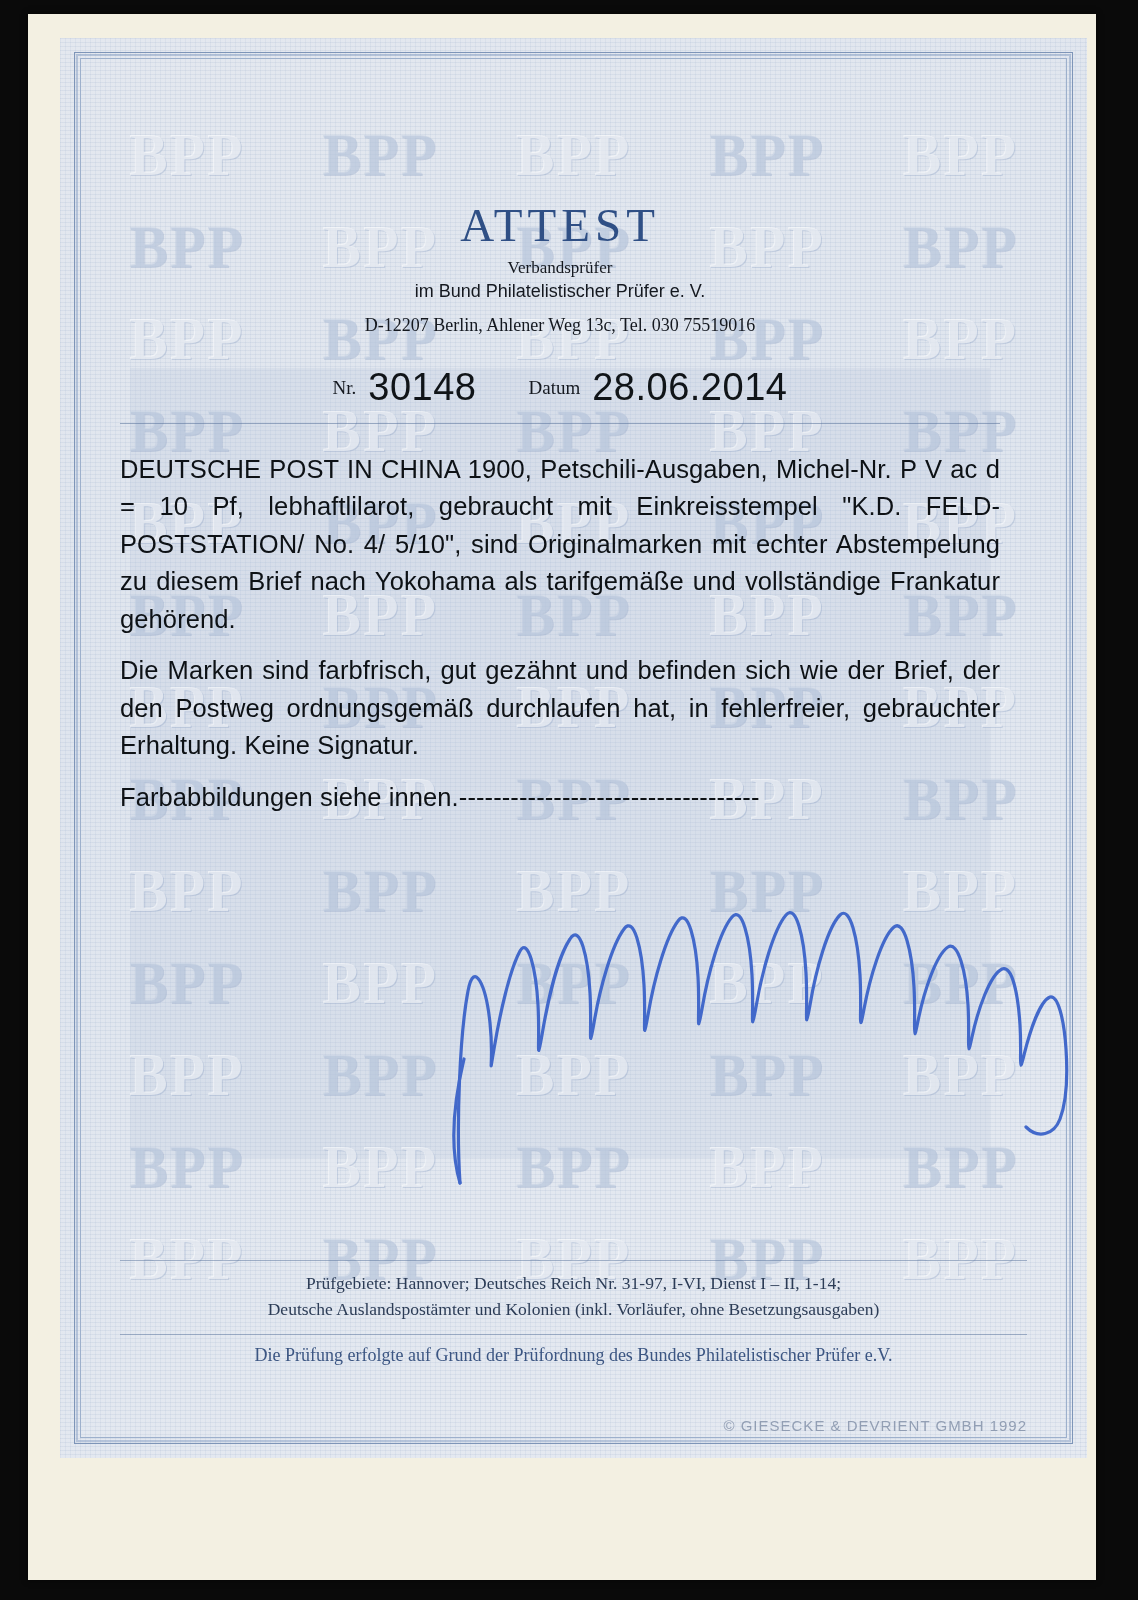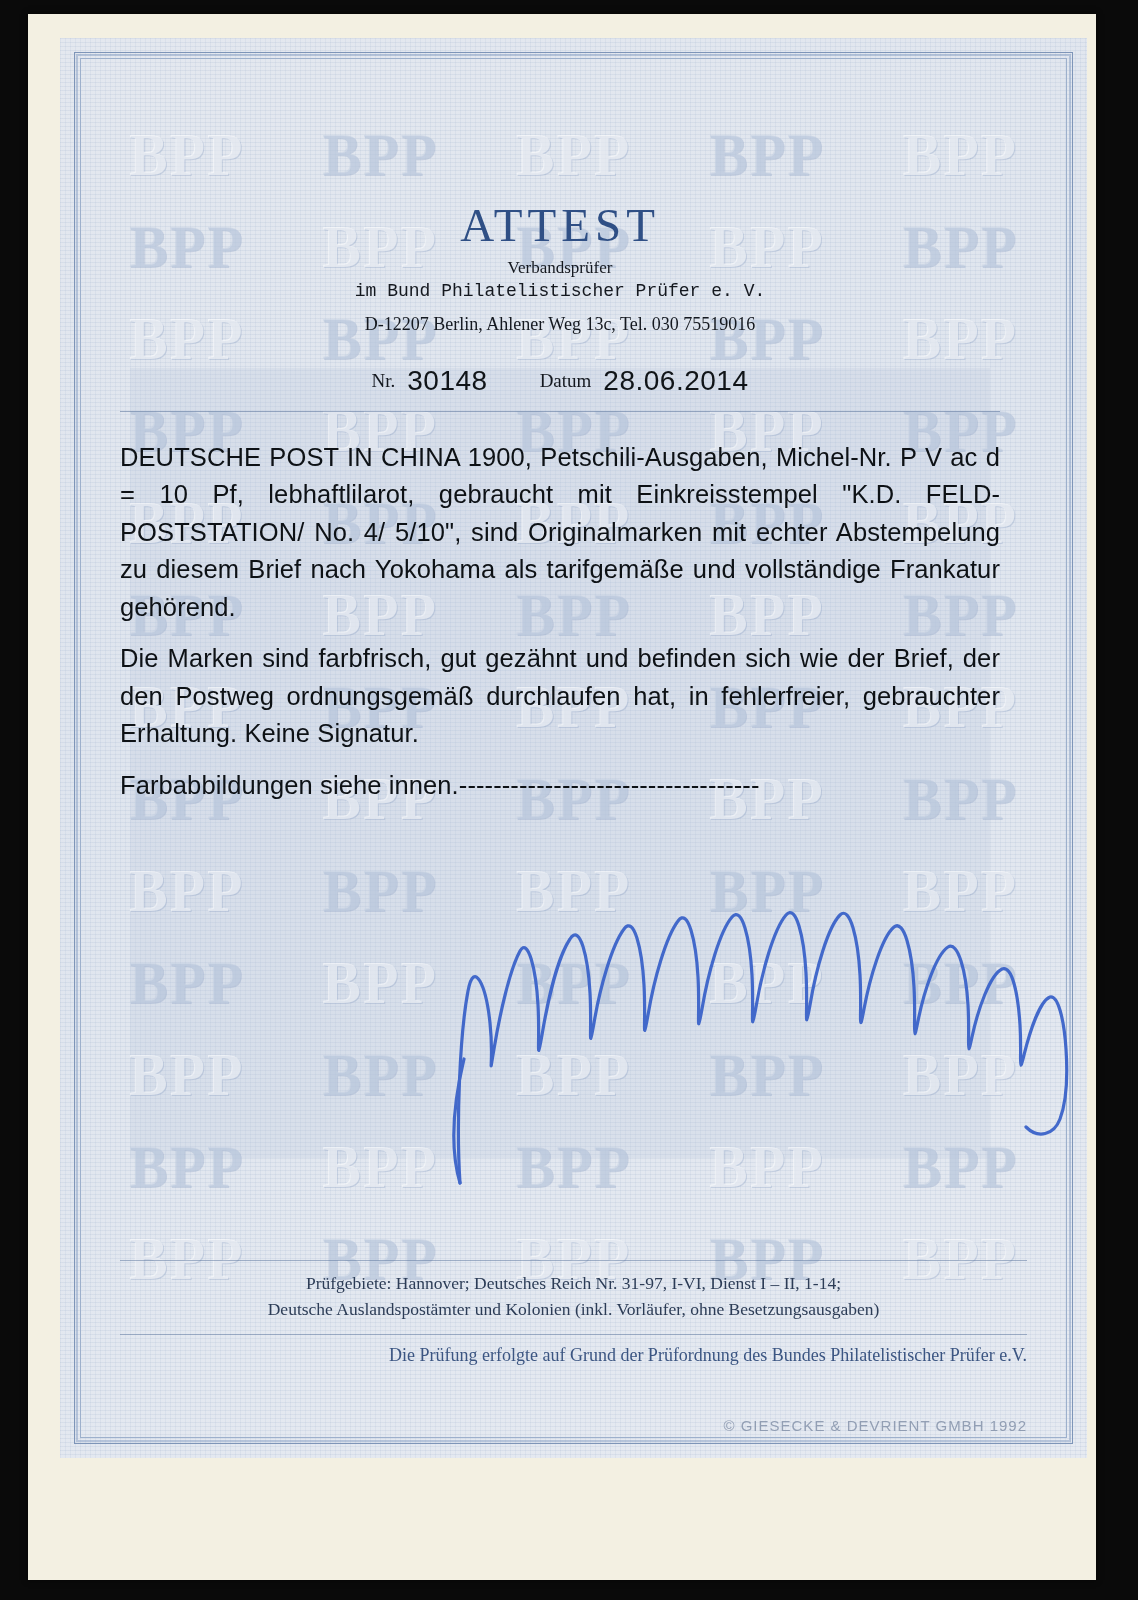--- a/index.html
+++ b/index.html
@@ -160,21 +160,21 @@
   }
   .prufer-sub {
     text-align: center;
     font-family: "Liberation Serif", serif;
     font-size: 17px;
     color: #14181f;
     margin-top: 6px;
   }
   .prufer-sub2 {
     text-align: center;
-    font-family: Liberation Mono, monospace;
+    font-family: Liberation Sans, sans-serif;
     font-size: 18px;
     color: #14181f;
     margin-top: 3px;
   }
   .prufer-addr {
     text-align: center;
     font-family: "Liberation Serif", serif;
     font-size: 18px;
     color: #14181f;
     margin-top: 13px;
@@ -188,21 +188,21 @@
     margin-top: 30px;
   }
   .meta-group { display: flex; align-items: center; gap: 12px; }
   .meta-label {
     font-family: "Liberation Serif", serif;
     font-size: 19px;
     color: #14181f;
   }
   .meta-value {
     font-family: "Liberation Sans", sans-serif;
-    font-size: 28px;
+    font-size: 38px;
     color: #101418;
     letter-spacing: 0.5px;
   }
 
   .hr {
     margin-top: 14px;
     border-top: 1px solid rgba(90,115,155,0.55);
     width: 100%;
   }
 
@@ -247,21 +247,20 @@
     line-height: 1.45;
   }
   .footer-rule2 {
     border-top: 1px solid rgba(90,115,155,0.5);
     margin: 12px 0 10px 0;
   }
   .footer-note {
     font-family: "Liberation Serif", serif;
     font-size: 18px;
     color: #3b5582;
-    text-align: right;
   }
 
   .microprint {
     position: absolute;
     right: 60px;
     bottom: 24px;
     font-family: "Liberation Sans", sans-serif;
     font-size: 15px;
     letter-spacing: 1px;
     color: rgba(120,135,160,0.75);

